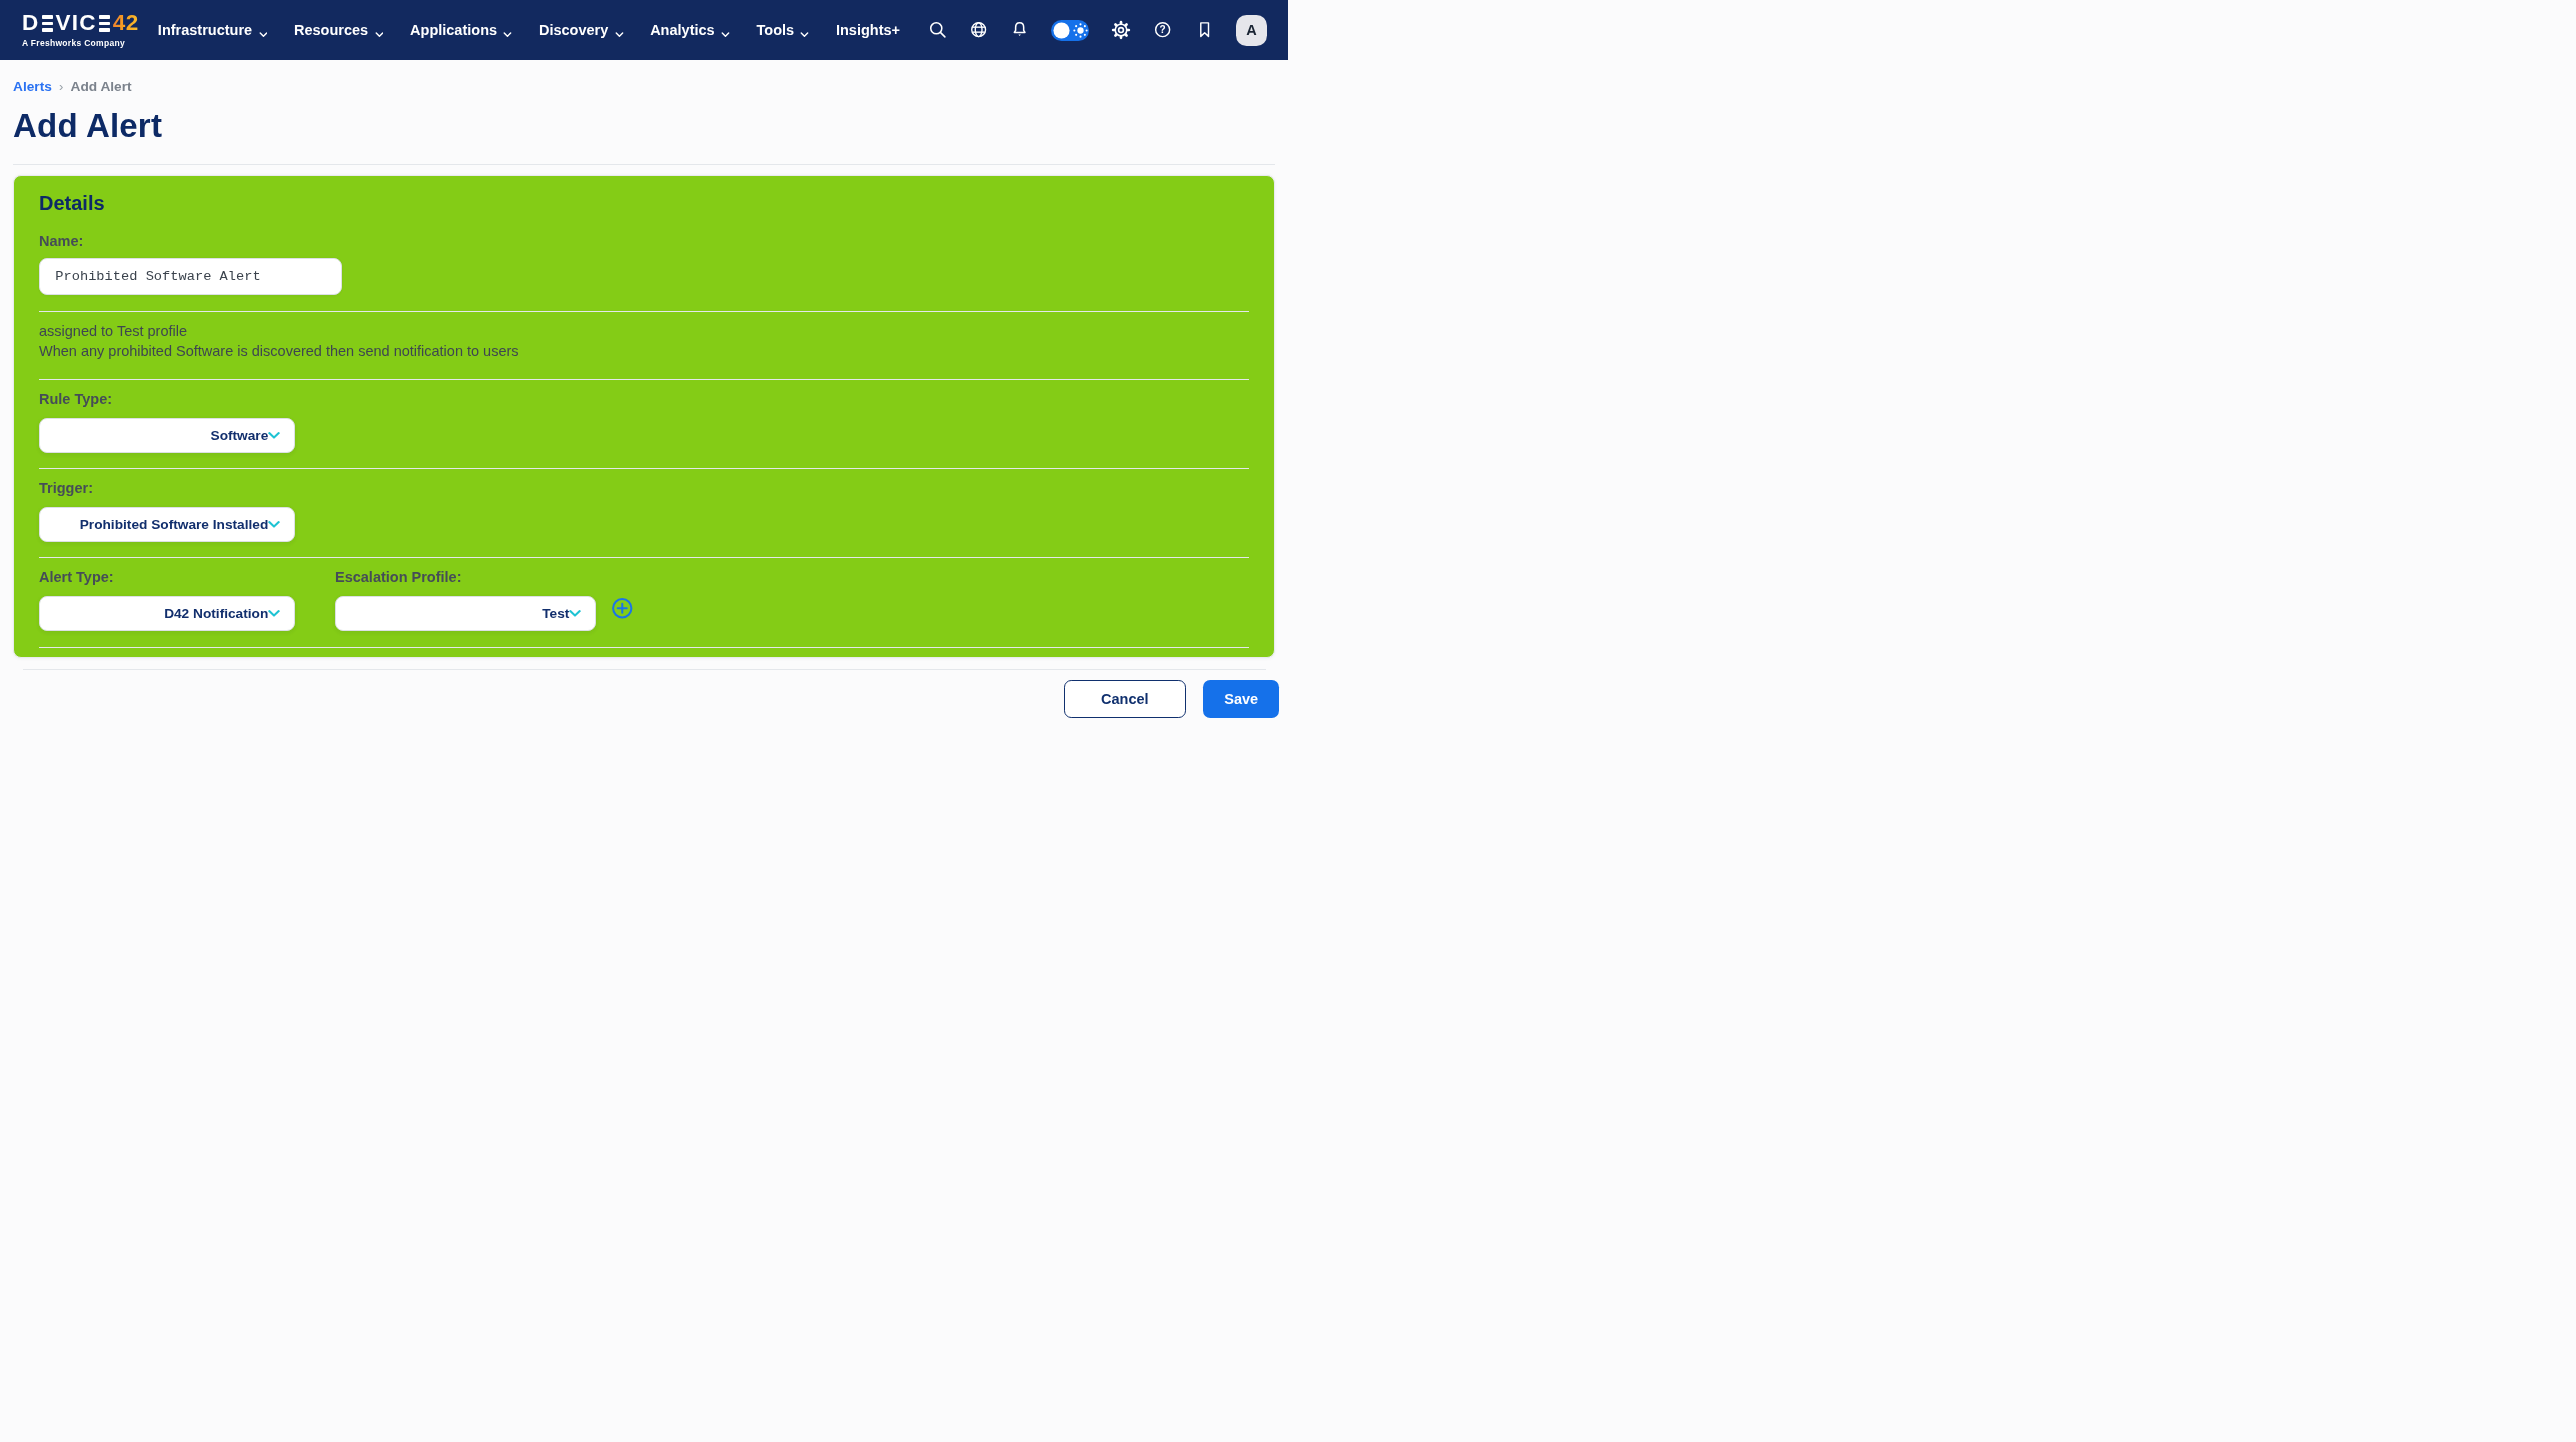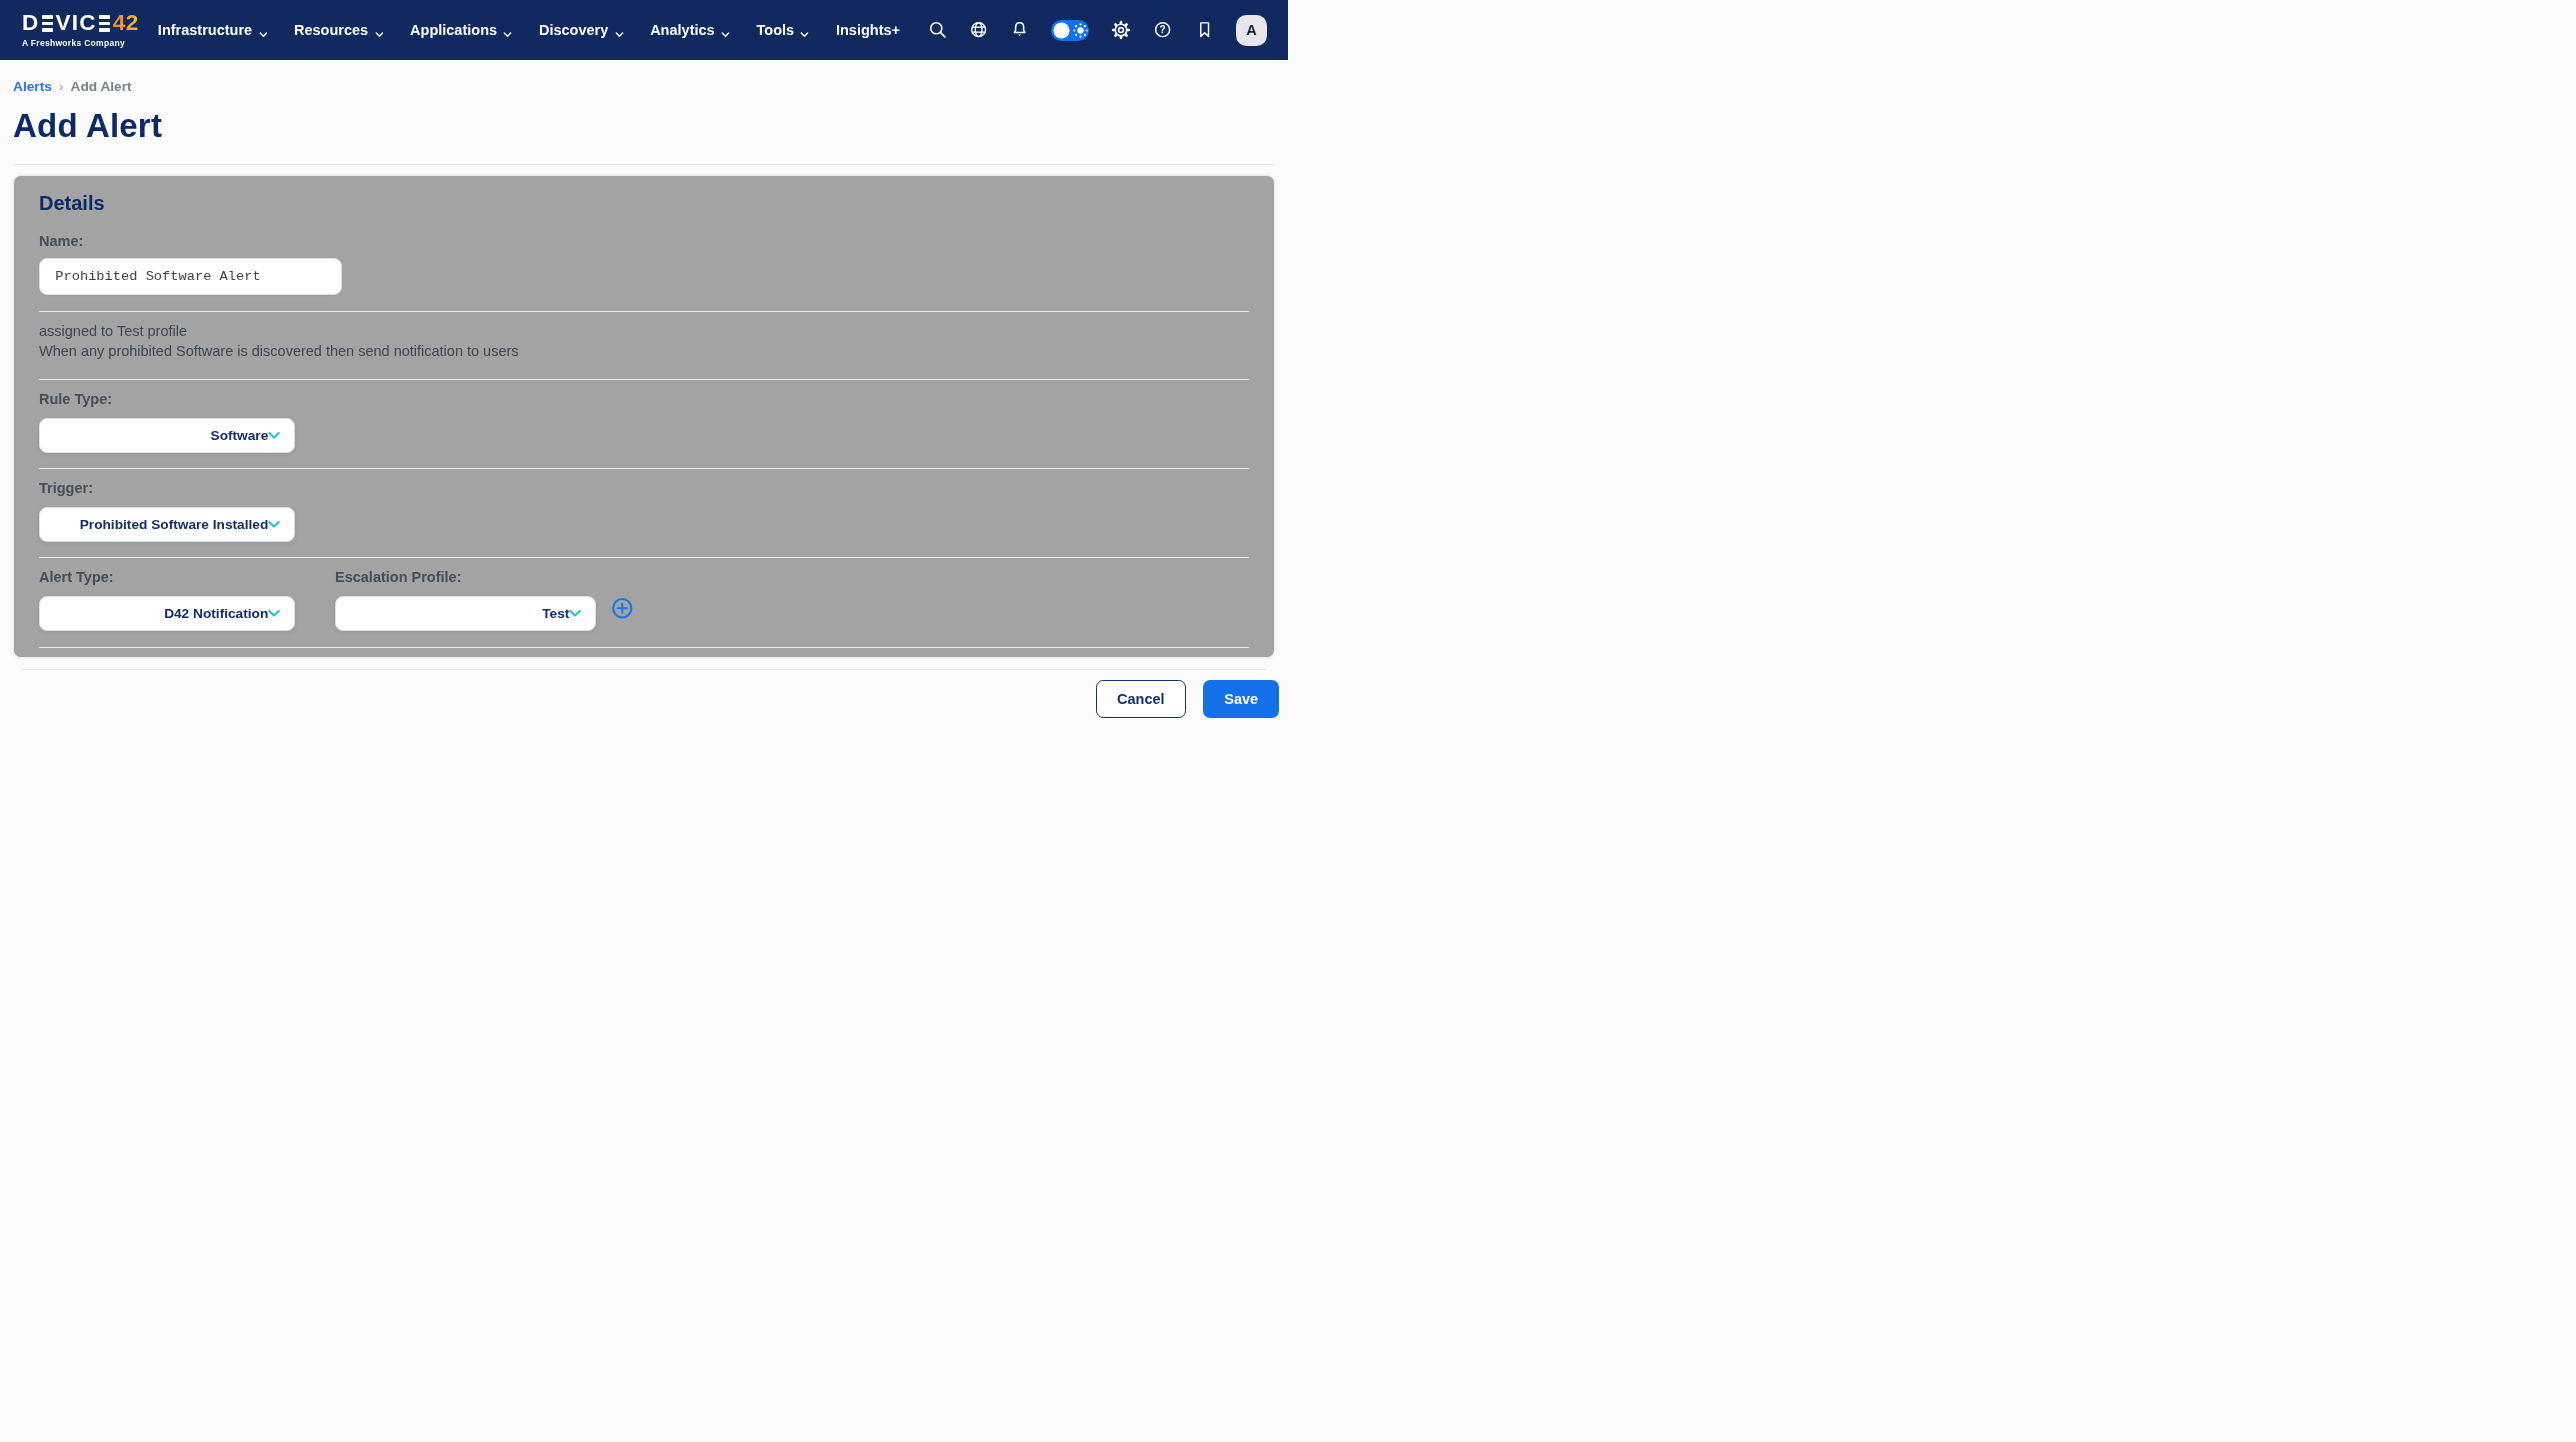--- a/index.html
+++ b/index.html
@@ -33,21 +33,21 @@
   
   main { padding:0 13px; }
   .breadcrumb { margin-top:19.3px; font-size:13.7px; font-weight:600; display:flex; gap:7.2px; align-items:center; }
   .crumb-link { color:#2A72F2; text-decoration:none; cursor:pointer; }
   .crumb-sep { color:#98A0A8; font-size:13px; font-weight:400; }
   .crumb-current { color:#7B828C; }
   h1 { margin:11.3px 0 0; font-size:33px; line-height:39px; color:#0D2A66; letter-spacing:0.2px; }
   .page-divider { height:0.8px; background:#E4E7EB; margin-top:19.3px; }
 
   
-  .card { height:483px; background:#a3a3a3; border:0.8px solid #E9EBEE; border-radius:8px; margin-top:10.5px;
+  .card { height:483px; background:#84cc16; border:0.8px solid #E9EBEE; border-radius:8px; margin-top:10.5px;
           padding:13px 25px 0; overflow:hidden; box-shadow:0 0.8px 3.2px rgba(20,30,60,.05); }
   .card h2 { margin:3.2px 0 0; font-size:20px; line-height:22.5px; color:#0D2A66; }
   .field-label { font-size:14.5px; font-weight:700; color:#454D57; line-height:17px; }
   .lbl-name { margin-top:17.7px; }
   .lbl-sect { margin-top:11.3px; }
   .text-input { display:block; margin-top:8.9px; width:303px; height:37px; border:0.8px solid #DCE0E5; border-radius:8px;
                 padding:0 15.3px; font-size:13.7px; color:#3A424C; font-family:Liberation Mono, monospace;
                 background:#fff; box-shadow:0 0.8px 2.4px rgba(20,30,60,.05); outline:none; }
   .inner-divider { height:0.8px; background:#E4E7EB; }
   .m19 { margin-top:15.3px; } .m22 { margin-top:17.7px; } .m20 { margin-top:16px; }
@@ -59,21 +59,21 @@
   .row { display:flex; margin-top:11.3px; }
   .col-1 { width:296px; }
   .esc-line { display:flex; align-items:center; gap:14.5px; }
   .dd-esc { width:261px; }
   .plus-btn { background:none; border:none; padding:0; cursor:pointer; display:flex; align-items:center; }
 
   
   .footer-divider { height:0.8px; background:#E4E7EB; margin:10.5px 22.5px 0; }
   .actions { display:flex; justify-content:flex-end; align-items:center; gap:17.7px; margin:10.5px 8.9px 0 0; }
   .btn { height:38px; border-radius:7.2px; font-size:14.5px; font-weight:700; font-family:"Liberation Sans",sans-serif; cursor:pointer; }
-  .btn-cancel { background:#fff; border:1.3px solid #10306E; color:#10306E; padding:0 20px; }
+  .btn-cancel { background:#fff; border:1.3px solid #10306E; color:#10306E; padding:0 36px; }
   .btn-save { background:#1571EA; border:none; color:#fff; padding:0 21px; }
 </style>
 </head>
 <body>
 
 <header class="navbar">
   <div class="logo">
     <div class="logo-word">
         <span>D</span>
         <span class="logo-e">

